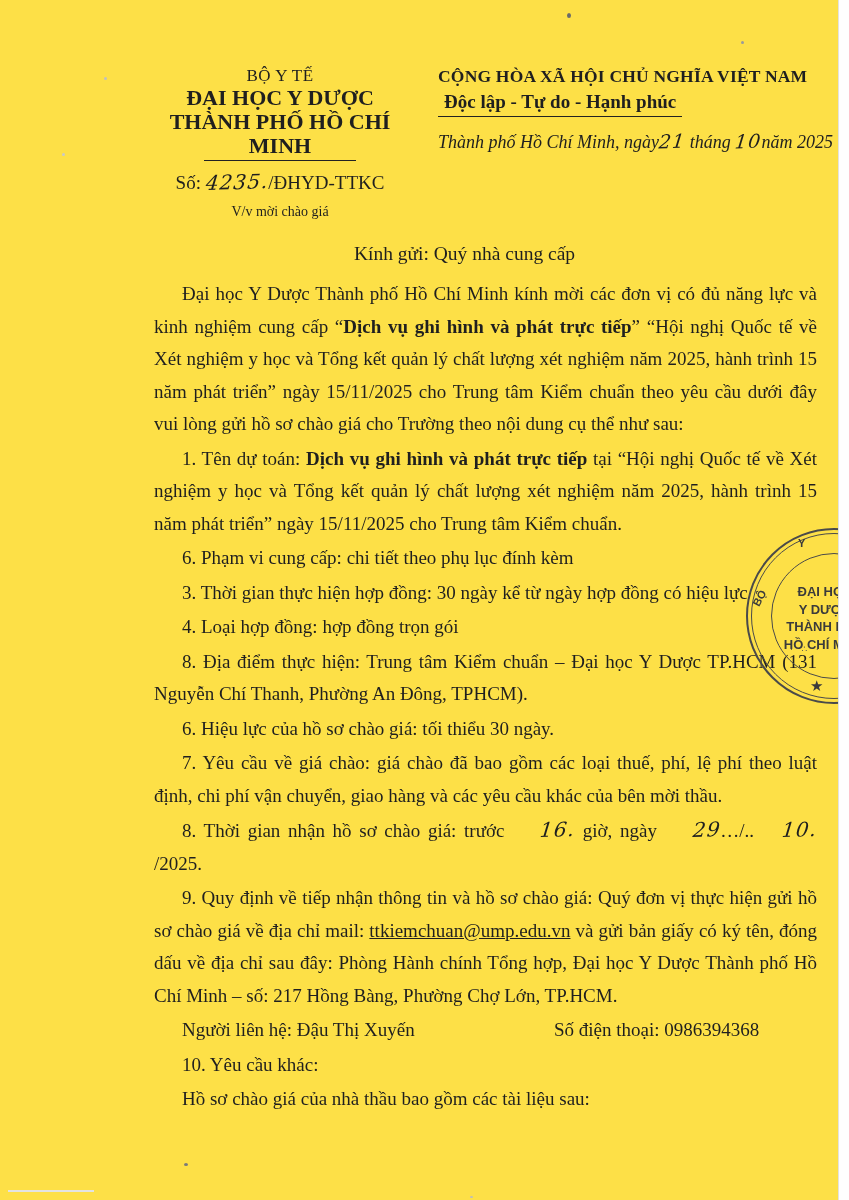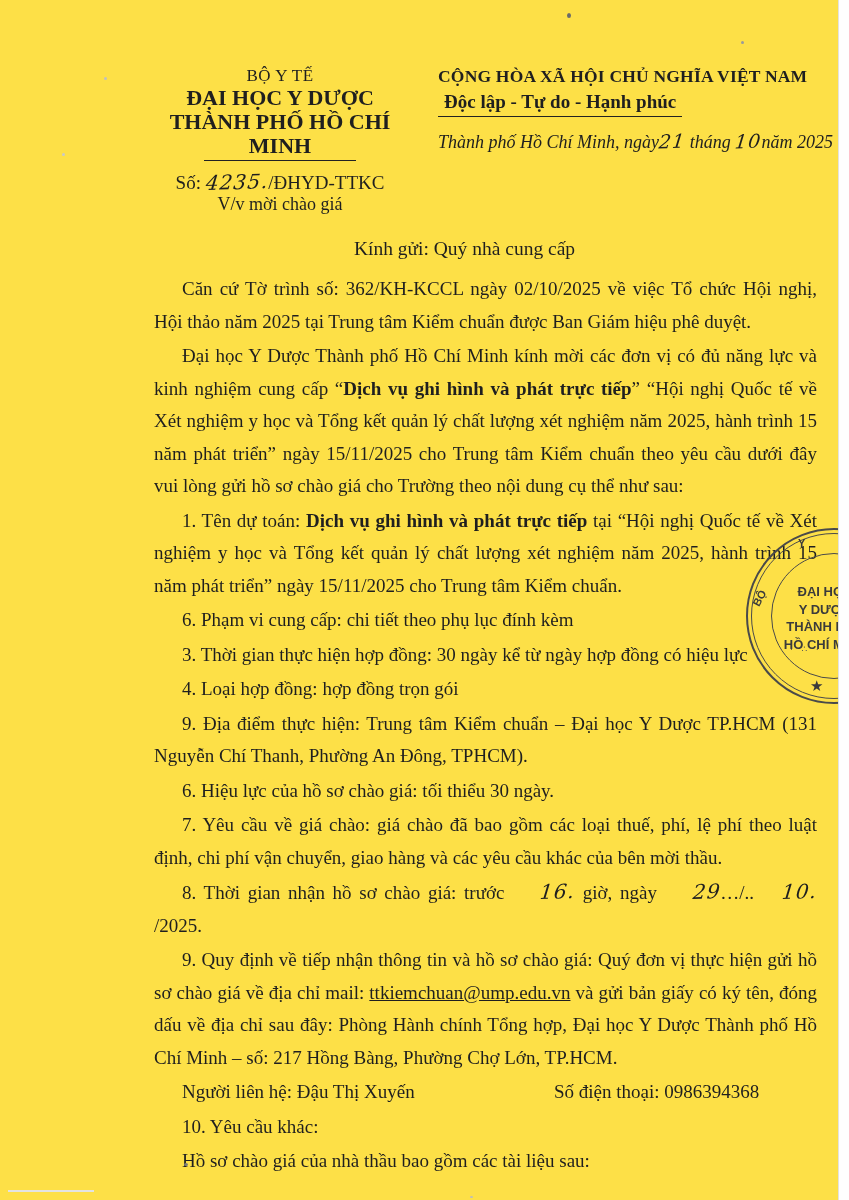--- a/index.html
+++ b/index.html
@@ -10,21 +10,21 @@
     padding-left:40px;
   }
   
   .header { display:flex; padding-top:66px; }
   .h-left  { width:268px; margin-left:106px; text-align:center; }
   .h-right { width:400px; margin-left:24px; text-align:left; }
   .ministry { font-size:17px; letter-spacing:.5px; }
   .org { font-weight:bold; font-size:22px; line-height:24px; }
   .org-underline { width:152px; border-bottom:1.5px solid #222; margin:2px auto 0; height:0; }
   .so-line { margin-top:9px; font-size:19px; }
-  .subject { font-size:18px; }
+  .subject { margin-top:10px; font-size:14px; }
   .republic { font-weight:bold; font-size:17.5px; letter-spacing:.2px; }
   .motto { font-weight:bold; font-size:19px; margin-top:4px; }
   .motto-inner { display:inline-block; border-bottom:1.5px solid #222; padding:0 6px 3px; }
   .pdate { font-style:italic; font-size:18px; margin-top:13px; }
   
   .hw { font-family:"DejaVu Serif",serif; font-style:italic; display:inline-block;
         transform:skewX(-8deg) rotate(-2deg); font-size:1.06em; letter-spacing:1px; }
   
   .greeting { text-align:center; font-size:19.5px; margin-top:23px; }
   .body-text { margin:13px 72px 0 114px; font-size:19px; line-height:32.5px; text-align:justify; }
@@ -70,27 +70,26 @@
     <div class="h-right">
       <div class="republic">CỘNG HÒA XÃ HỘI CHỦ NGHĨA VIỆT NAM</div>
       <div class="motto"><span class="motto-inner">Độc lập - Tự do - Hạnh phúc</span></div>
       <div class="pdate"><span>Thành phố Hồ Chí Minh, ngày</span><span class="hw">21</span><span> tháng </span><span class="hw">10</span><span>năm 2025</span></div>
     </div>
   </div>
 
   <div class="greeting">Kính gửi: Quý nhà cung cấp</div>
 
   <div class="body-text">
-    <p>Căn cứ Tờ trình số: 362/KH-KCCL ngày 02/10/2025 về việc Tổ chức Hội nghị, Hội thảo năm 2025 tại Trung tâm Kiểm chuẩn được Ban Giám hiệu phê duyệt.</p>
     <p><span>Đại học Y Dược Thành phố Hồ Chí Minh kính mời các đơn vị có đủ năng lực và kinh nghiệm cung cấp “</span><b>Dịch vụ ghi hình và phát trực tiếp</b><span>” “Hội nghị Quốc tế về Xét nghiệm y học và Tổng kết quản lý chất lượng xét nghiệm năm 2025, hành trình 15 năm phát triển” ngày 15/11/2025 cho Trung tâm Kiểm chuẩn theo yêu cầu dưới đây vui lòng gửi hồ sơ chào giá cho Trường theo nội dung cụ thể như sau:</span></p>
     <p><span>1. Tên dự toán: </span><b>Dịch vụ ghi hình và phát trực tiếp</b><span> tại “Hội nghị Quốc tế về Xét nghiệm y học và Tổng kết quản lý chất lượng xét nghiệm năm 2025, hành trình 15 năm phát triển” ngày 15/11/2025 cho Trung tâm Kiểm chuẩn.</span></p>
     <p>6. Phạm vi cung cấp: chi tiết theo phụ lục đính kèm</p>
     <p>3. Thời gian thực hiện hợp đồng: 30 ngày kể từ ngày hợp đồng có hiệu lực</p>
     <p>4. Loại hợp đồng: hợp đồng trọn gói</p>
-    <p>9. Địa điểm thực hiện: Trung tâm Kiểm chuẩn – Đại học Y Dược TP.HCM (131 Nguyễn Chí Thanh, Phường An Đông, TPHCM).</p>
+    <p>8. Địa điểm thực hiện: Trung tâm Kiểm chuẩn – Đại học Y Dược TP.HCM (131 Nguyễn Chí Thanh, Phường An Đông, TPHCM).</p>
     <p>6. Hiệu lực của hồ sơ chào giá: tối thiểu 30 ngày.</p>
     <p>7. Yêu cầu về giá chào: giá chào đã bao gồm các loại thuế, phí, lệ phí theo luật định, chi phí vận chuyển, giao hàng và các yêu cầu khác của bên mời thầu.</p>
     <p><span>8. Thời gian nhận hồ sơ chào giá: trước </span><span class="hw">16.</span><span> giờ, ngày </span><span class="hw">29</span><span>…/..</span><span class="hw">10.</span><span>/2025.</span></p>
     <p><span>9. Quy định về tiếp nhận thông tin và hồ sơ chào giá: Quý đơn vị thực hiện gửi hồ sơ chào giá về địa chỉ mail: </span><span class="email">ttkiemchuan@ump.edu.vn</span><span> và gửi bản giấy có ký tên, đóng dấu về địa chỉ sau đây: Phòng Hành chính Tổng hợp, Đại học Y Dược Thành phố Hồ Chí Minh – số: 217 Hồng Bàng, Phường Chợ Lớn, TP.HCM.</span></p>
     <p class="contact">
         <span class="c1">Người liên hệ: Đậu Thị Xuyến</span>
         <span class="c2">Số điện thoại: 0986394368</span>
       </p>
     <p>10. Yêu cầu khác:</p>
     <p>Hồ sơ chào giá của nhà thầu bao gồm các tài liệu sau:</p>

